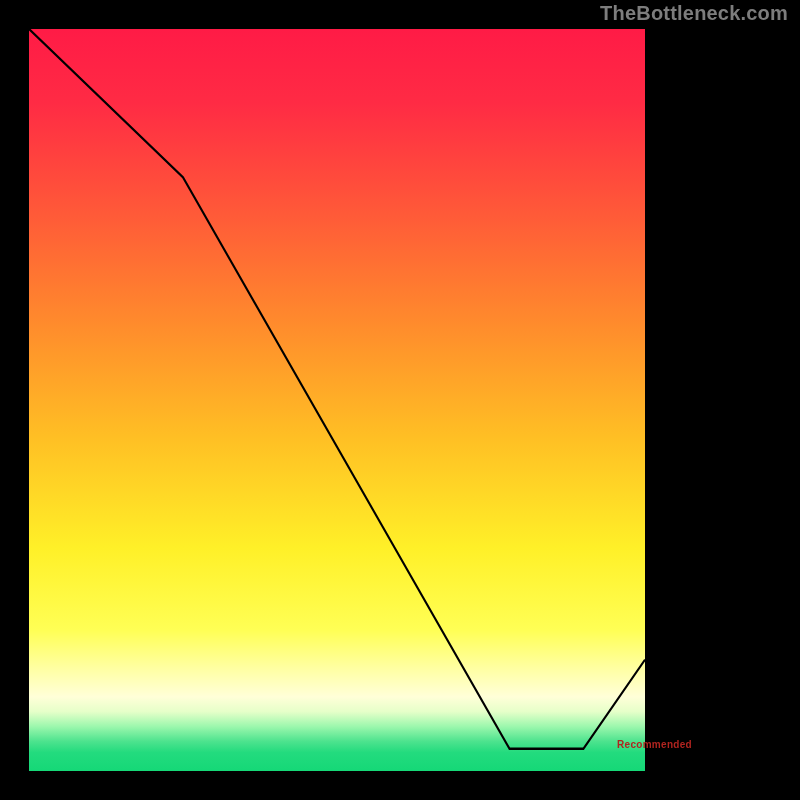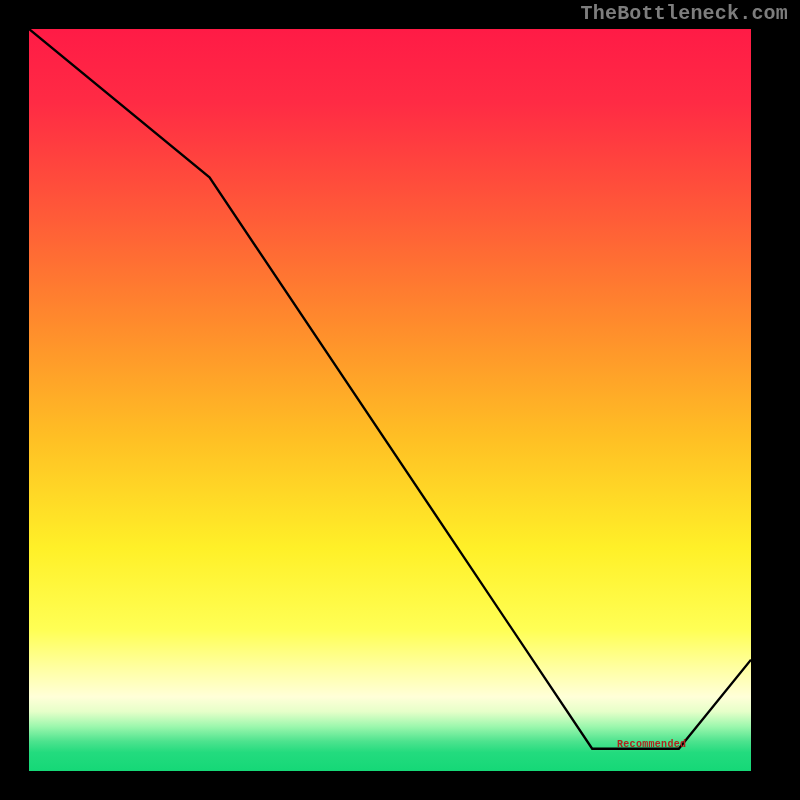--- a/index.html
+++ b/index.html
@@ -8,37 +8,36 @@
     width: 800px;
     height: 800px;
     background: #000;
     font-family: Arial, Helvetica, sans-serif;
     overflow: hidden;
   }
   .stage {
     position: relative;
     width: 800px;
     height: 800px;
-    font-family: Liberation Mono, monospace;
   }
   .watermark {
     position: absolute;
     top: 2px;
     right: 12px;
     color: #7d7d7d;
     font-size: 20px;
     font-weight: 600;
     letter-spacing: 0.2px;
     user-select: none;
   }
   .plot-frame {
     position: absolute;
     left: 29px;
     top: 29px;
-    width: 722px;   
+    width: 616px;   
     height: 742px;
     background: #000;
   }
   
   .plot-bg {
     position: absolute;
     inset: 0;
     background: linear-gradient(
       to bottom,
       #ff1b46 0%,

